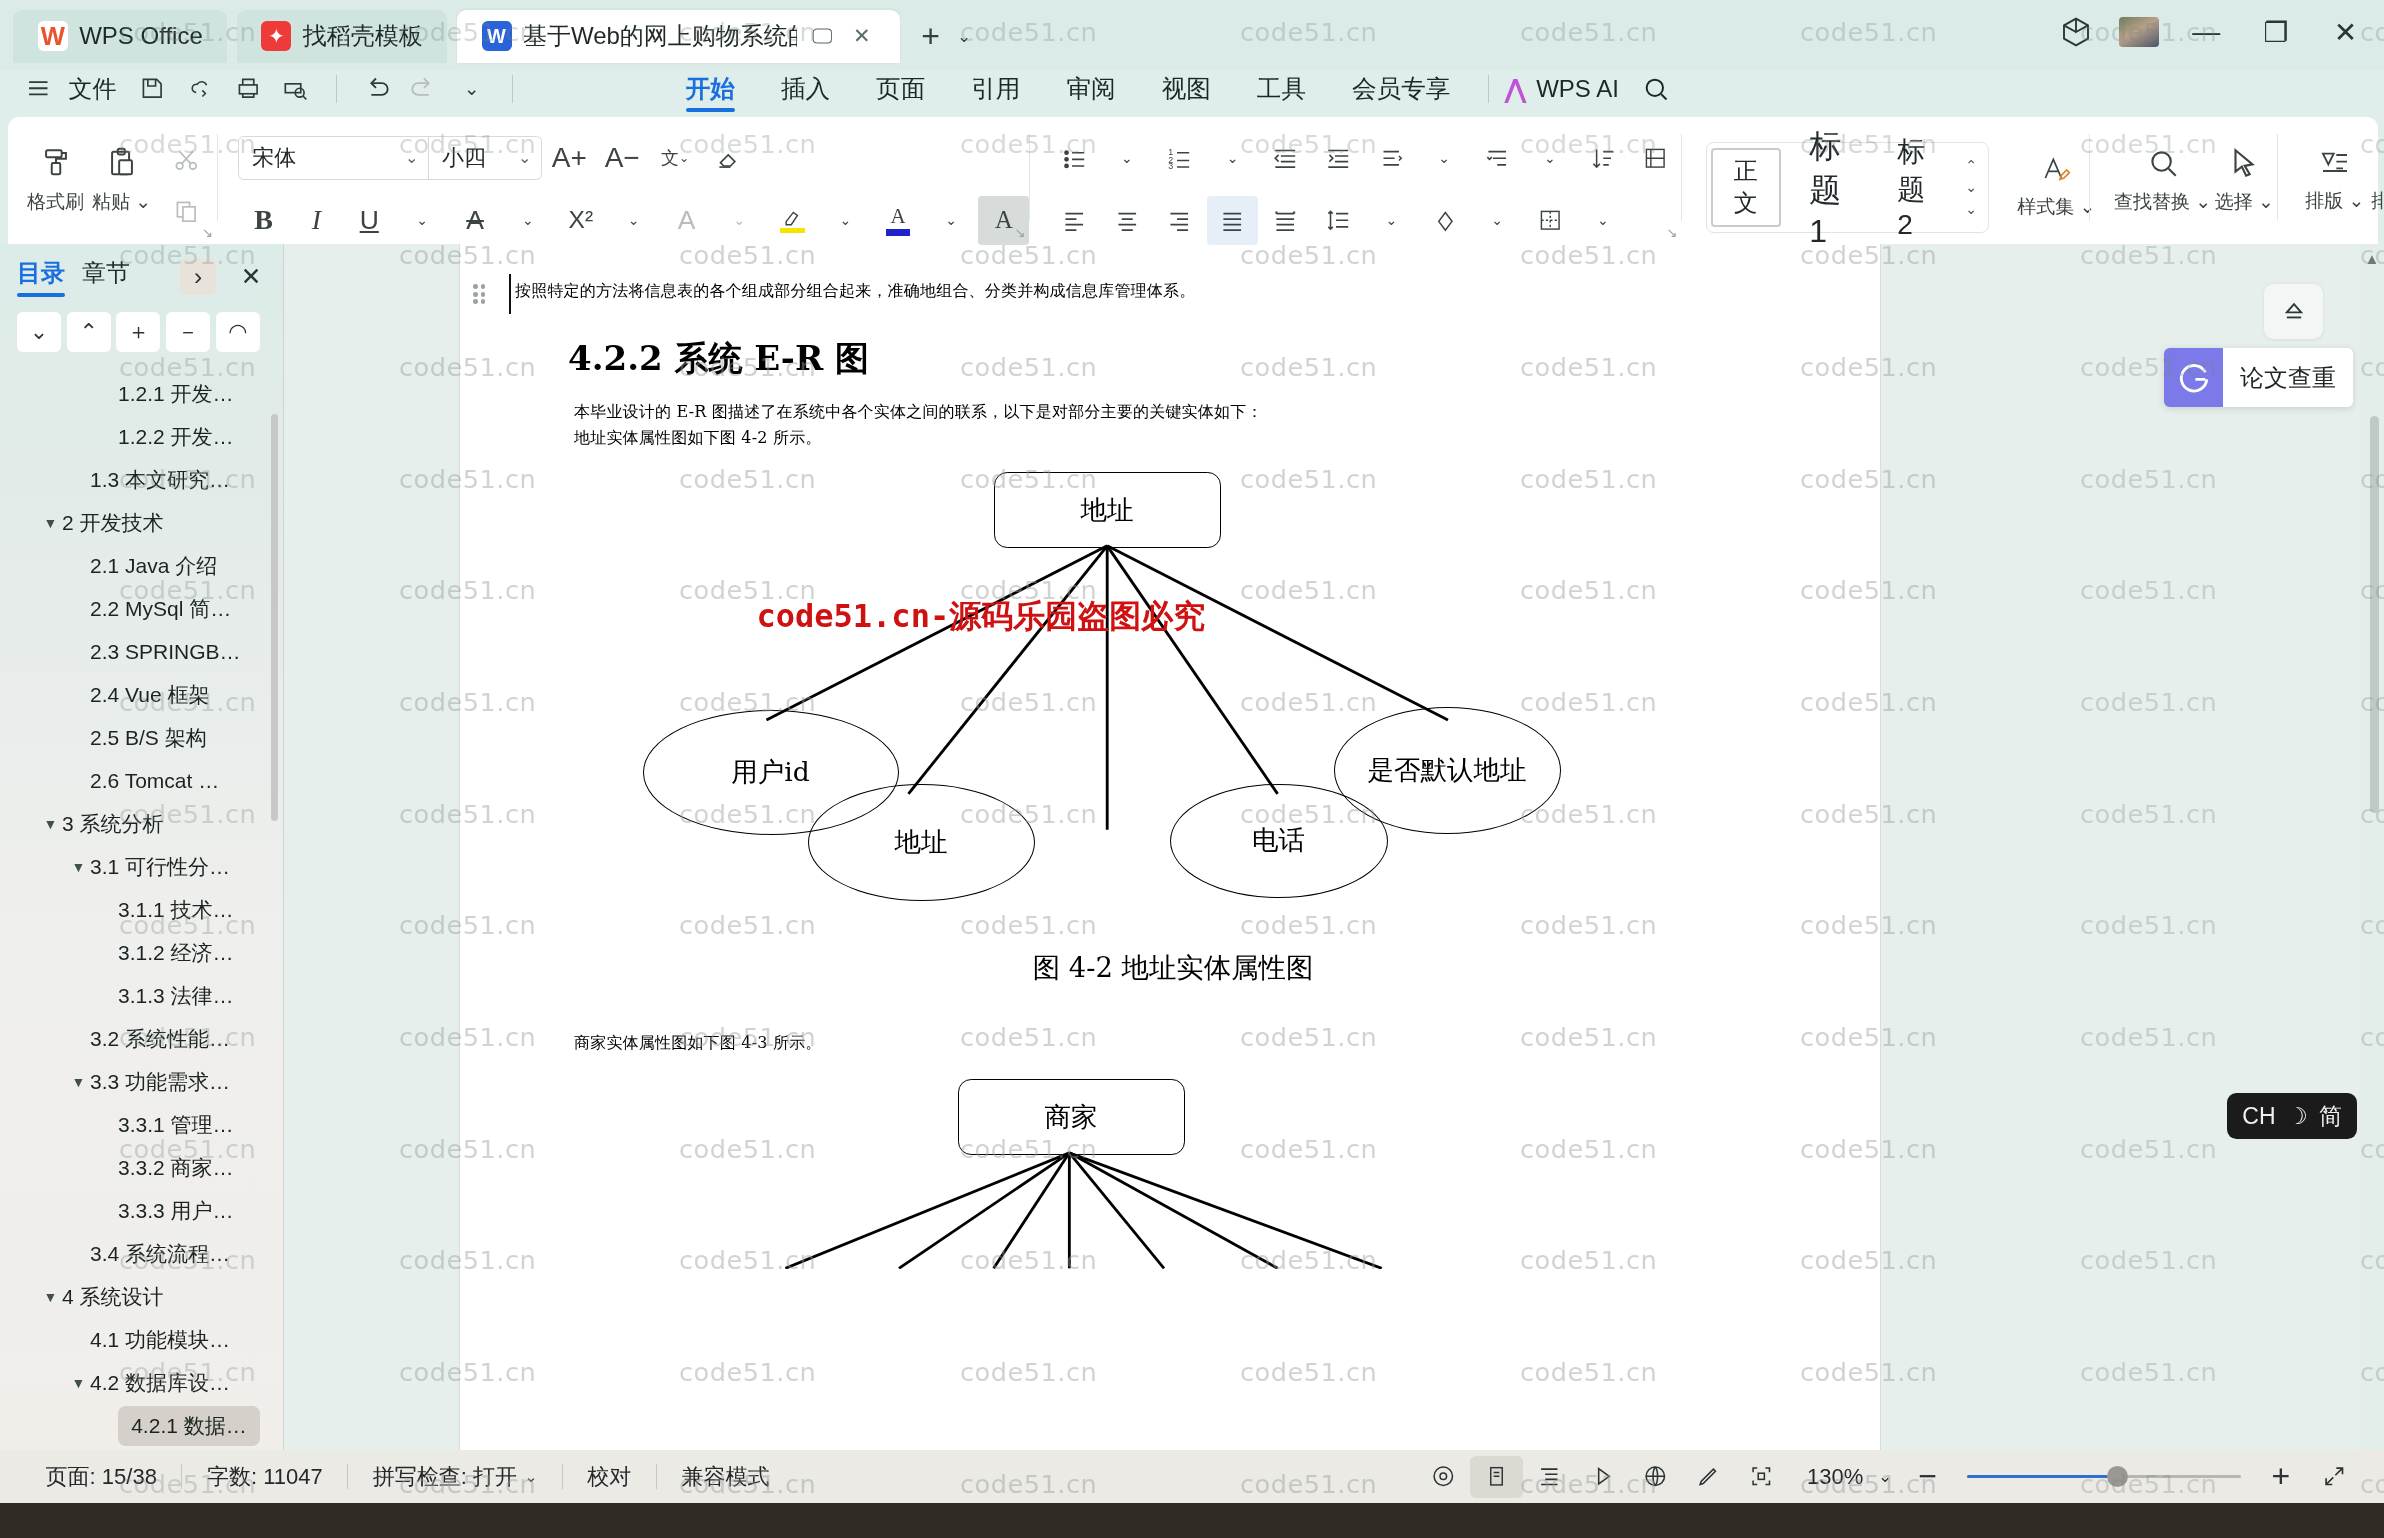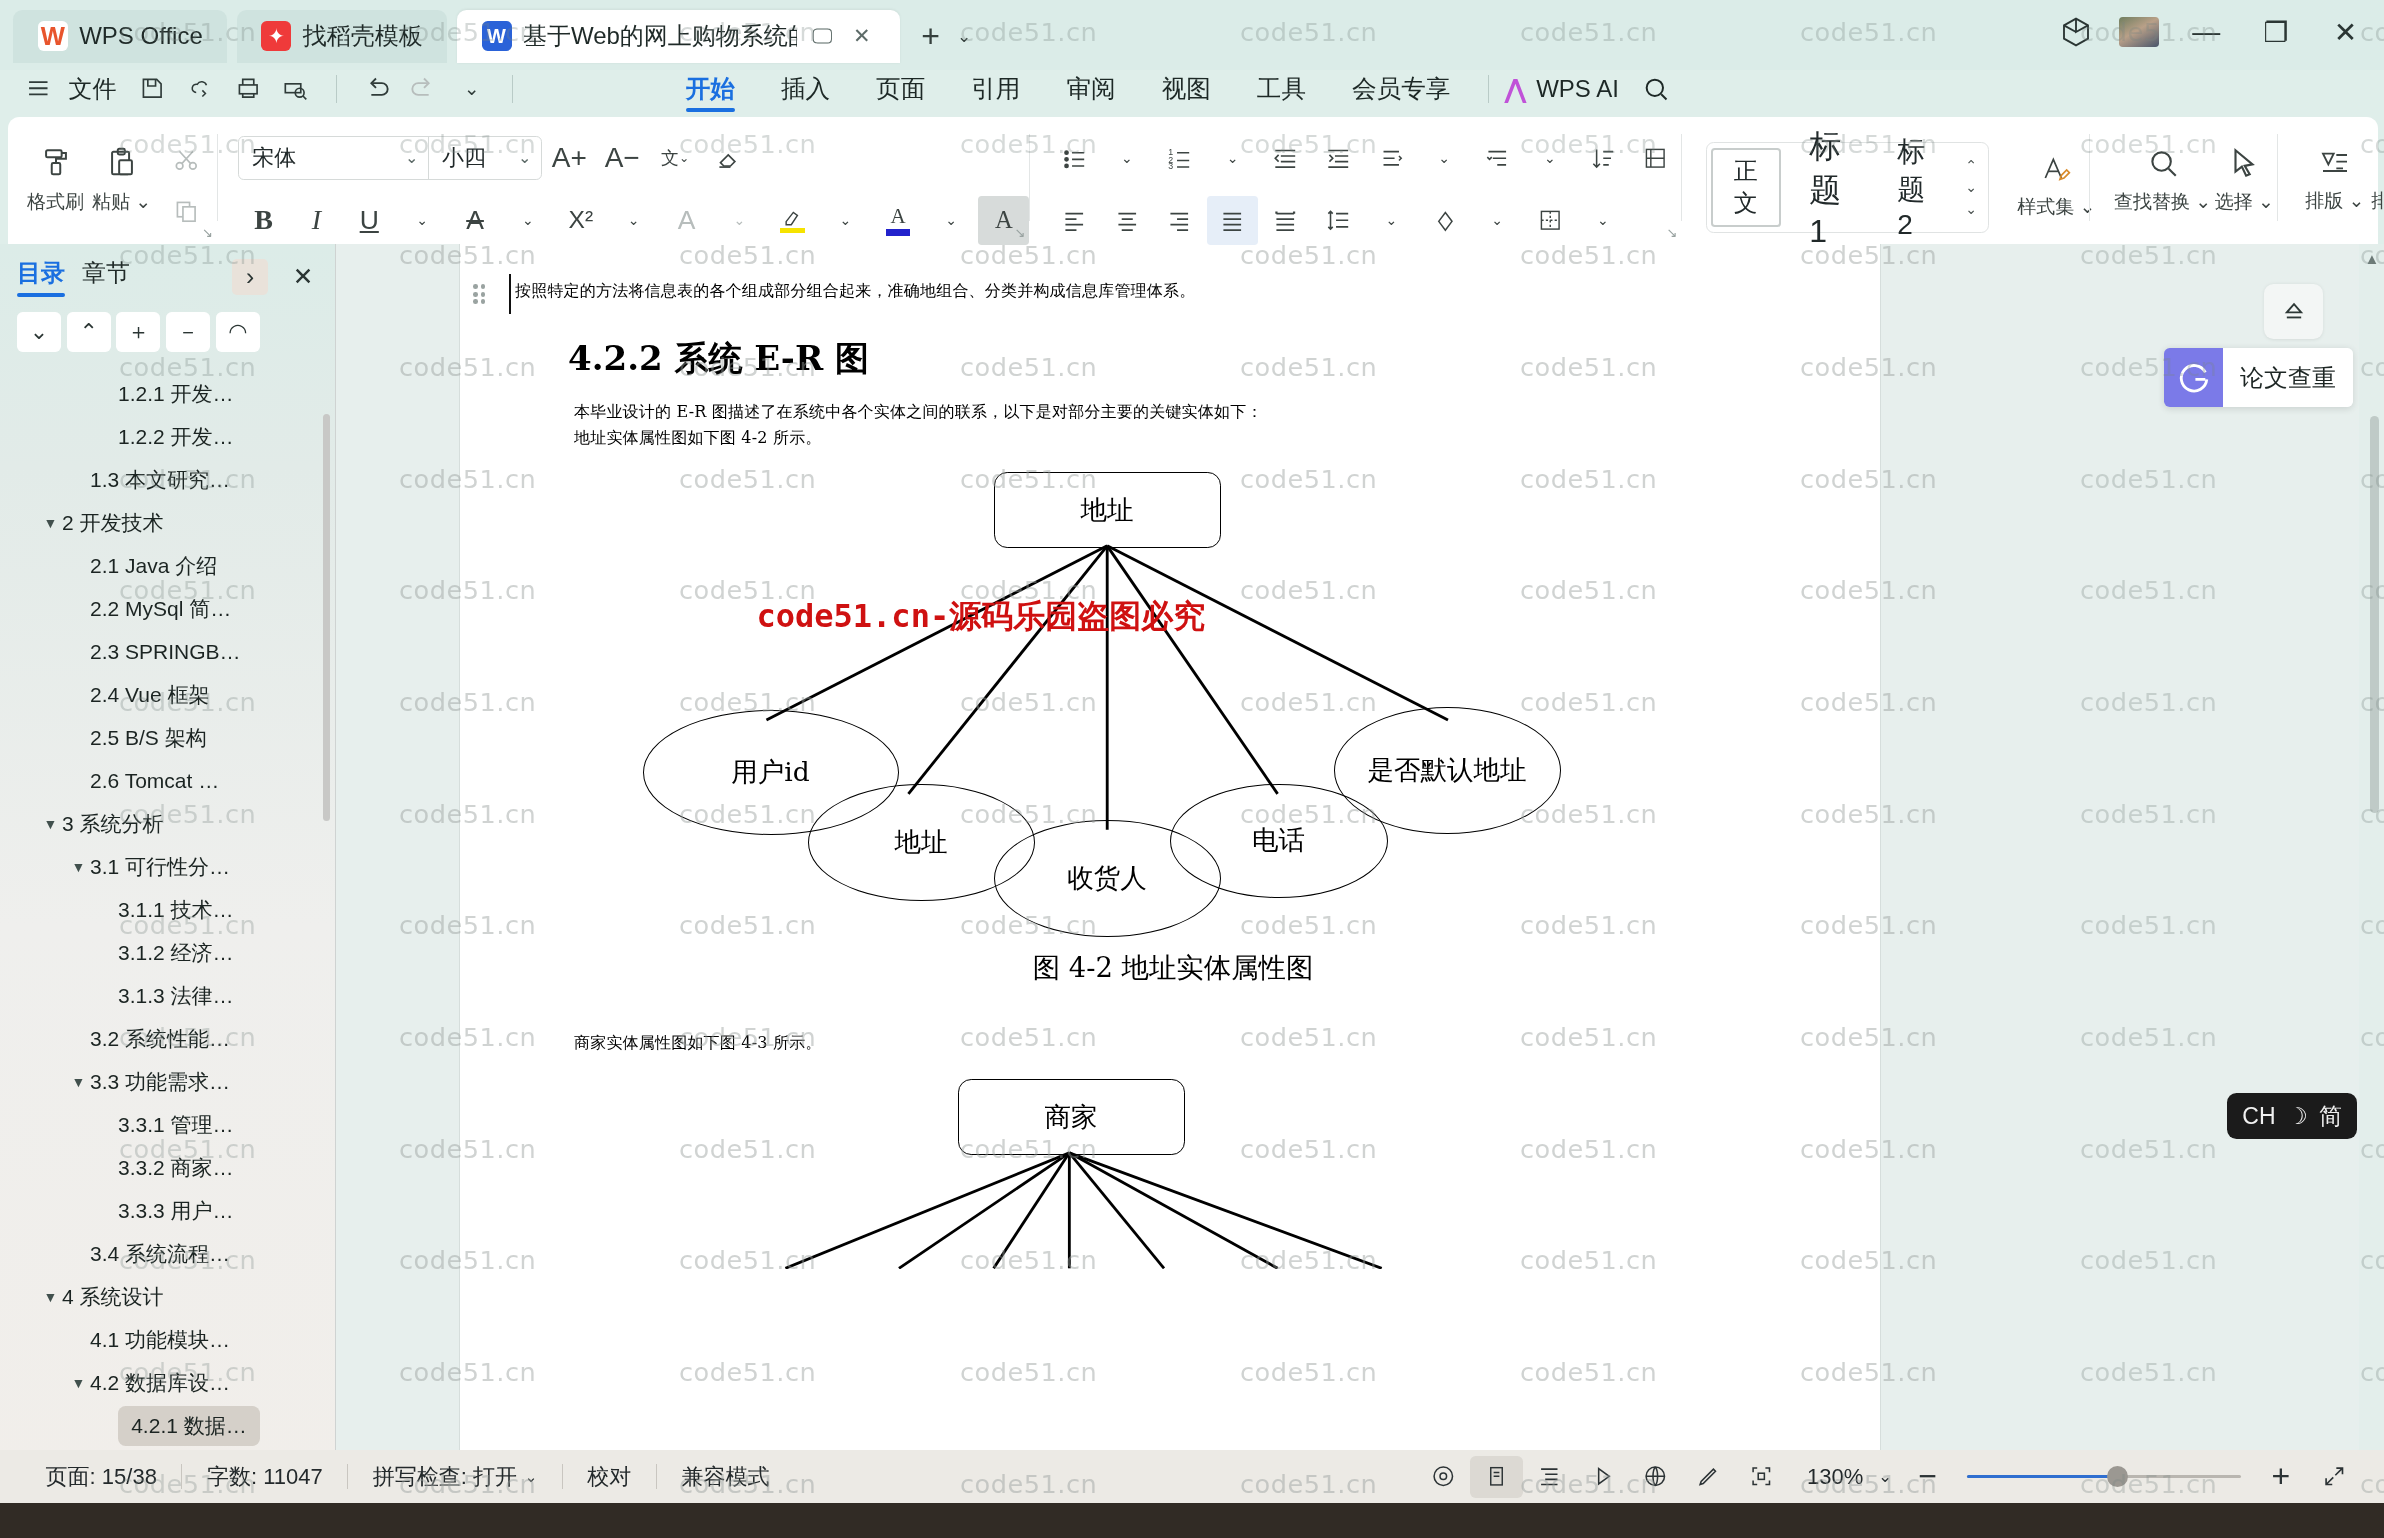--- a/index.html
+++ b/index.html
@@ -126,21 +126,21 @@
   .stylecell.sel { border: 2.8px solid #c8cdcc; border-radius:3.8px; background:#fff; }
   .stylecell.s-normal { font-size: 24px; }
   .stylecell.s-h1 { font-size: 32px; }
   .stylecell.s-h2 { font-size: 28px; }
   .stylespin { display:flex; flex-direction:column; align-items:center; justify-content:center; gap: 5.7px; padding: 0 9.5px; color:#4a5250; font-size:14px;}
 
   .expander { position:absolute; bottom: 3.8px; right: 3.8px; font-size: 13.2px; color:#98a2a0; }
 
   
   .navpanel {
-    position:absolute; left:0; top: 244px; width: 336px; height: 1240px;
+    position:absolute; left:0; top: 244px; width: 284px; height: 1240px;
     background: linear-gradient(180deg,#dcece8 0%, #e2ebe8 18%, #efefed 55%, #f1eeea 100%);
     z-index: 9; overflow:hidden;
   }
   .navtabs { display:flex; align-items:center; padding: 13.2px 15px 0 17px; gap: 17px; }
   .navtab { font-size: 24px; color:#212b29; padding-bottom: 7.6px; position:relative; }
   .navtab.active { color:#1a6fe0; font-weight:700; }
   .navtab.active::after { content:""; position:absolute; left:0; right:0; bottom:0; height:3.8px; background:#1a6fe0; border-radius:1.9px;}
   .navtab-sp { flex: 1; }
   .navicon { width: 36px; height:36px; display:flex;align-items:center;justify-content:center; color:#2a3533; font-size: 24.6px; }
   .navtools { display:flex; align-items:center; gap: 5.7px; padding: 15px 0 11.4px 17px; }
@@ -790,21 +790,20 @@
             <line x1="520" y1="78" x2="880" y2="262"></line>
           </g>
         </svg>
 
         <div class="ernode box" style="left:379px; top:0px; width:227px; height:76px;">地址</div>
 
         <div class="ernode ell" style="left:28px; top:238px; width:256px; height:125px;">用户id</div>
 
         <div class="ernode ell" style="left:193px; top:312px; width:227px; height:117px;">地址</div>
 
-        <div class="ernode ell" style="left:379px; top:348px; width:227px; height:117px;">收货人</div>
 
         <div class="ernode ell" style="left:555px; top:312px; width:218px; height:114px;">电话</div>
 
         <div class="ernode ell" style="left:719px; top:235px; width:227px; height:127px; padding:0 21px;">是否默认地址</div>
 
         <div class="erstamp">code51.cn-源码乐园盗图必究</div>
       </div>
 
       <div class="caption">图 4-2 地址实体属性图</div>
 

